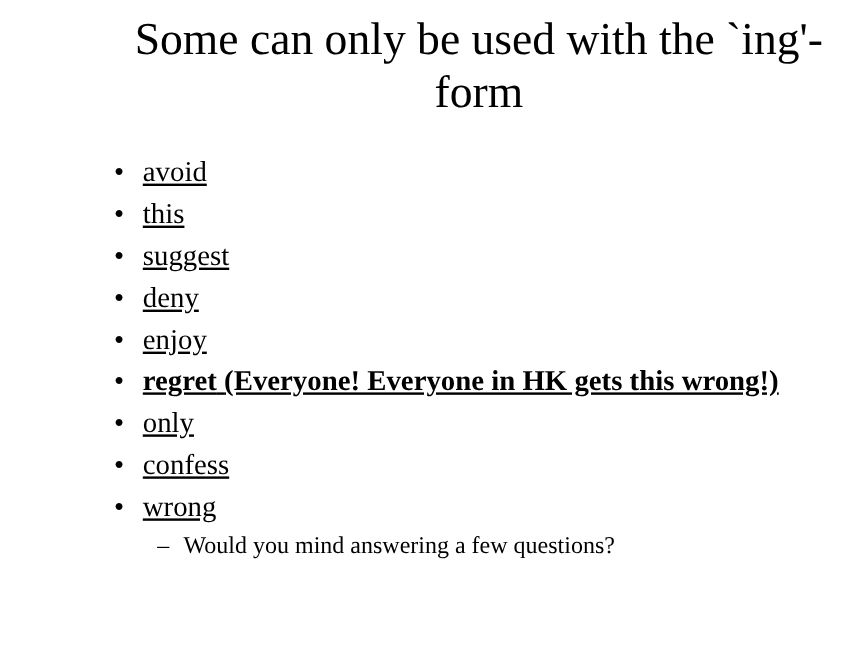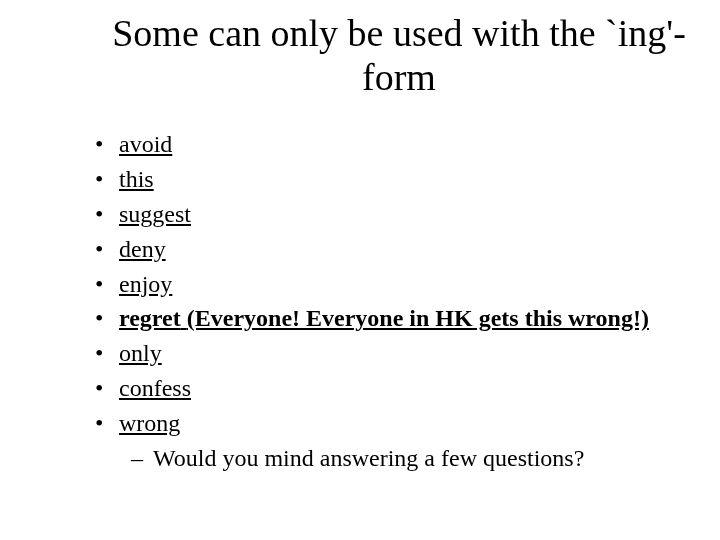--- a/index.html
+++ b/index.html
@@ -40,21 +40,21 @@
     content: "•";
     position: absolute;
     left: 8px;
     top: 0;
   }
   .bold { font-weight: bold; }
   ul.sub-list {
     list-style: none;
     padding: 0;
     margin: 0 0 0 40px;
-    font-size: 24px;
+    font-size: 20px;
   }
   ul.sub-list > li {
     position: relative;
     padding-left: 26px;
   }
   ul.sub-list > li::before {
     content: "–";
     position: absolute;
     left: 4px;
     top: 0;

